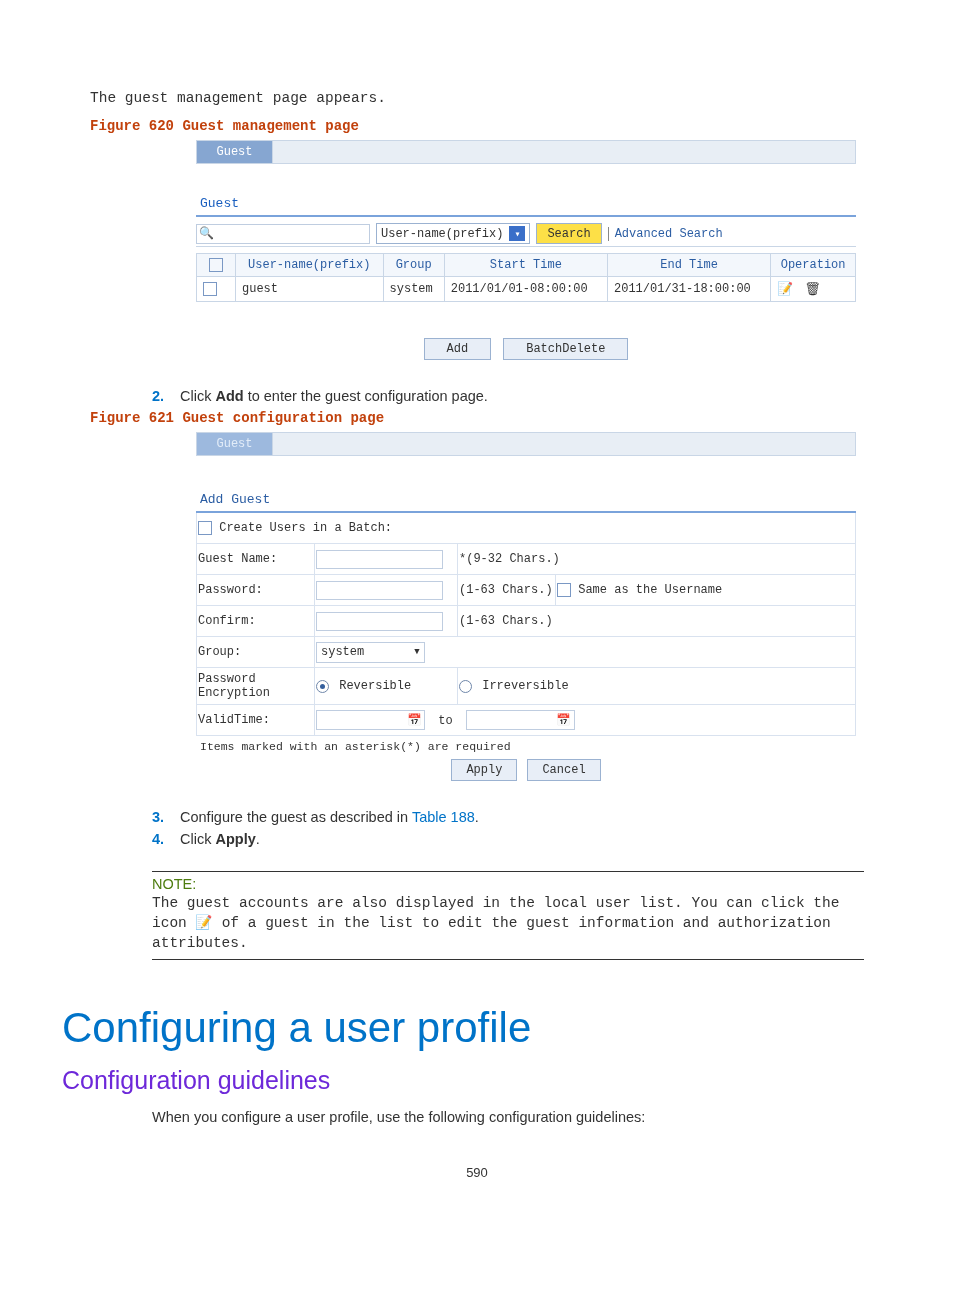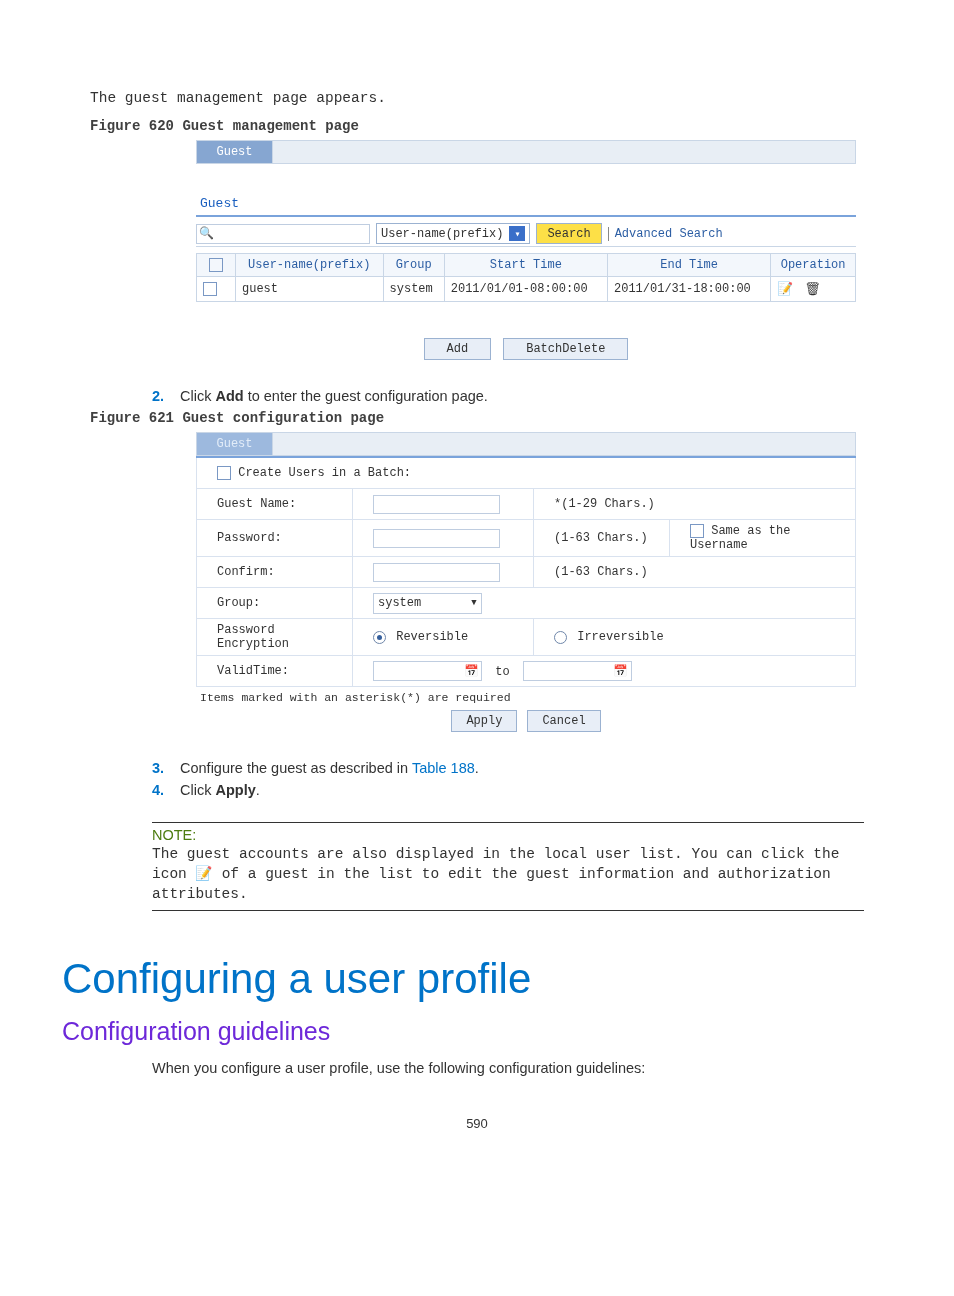--- a/index.html
+++ b/index.html
@@ -18,21 +18,21 @@
   }
   .indent {
     margin-left: 106px;
     font-family: Liberation Mono, monospace;
   }
   .body-text {
     font-size: 14.5px;
     margin: 0 0 12px 0;
   }
   .figure-caption {
-    color: #404040;
+    color: #c2410c;
     font-weight: bold;
     font-size: 14px;
     margin: 4px 0 6px 0;
   }
   
   .fig620 {
     width: 660px;
     font-size: 12px;
   }
   .tabbar {
@@ -174,21 +174,21 @@
     color: #2b5da3;
     font-size: 13px;
     margin: 36px 0 4px 4px;
   }
   .form-tbl {
     width: 100%;
     border-collapse: collapse;
   }
   .form-tbl td {
     border: 1px solid #d9e2ef;
-    padding: 4px 20px;
+    padding: 4px 1px;
     font-size: 12px;
     height: 22px;
   }
   .form-row-top td {
     border-top: 2px solid #7aa3db;
   }
   .txt {
     border: 1px solid #bfcde0;
     width: 125px;
     height: 17px;
@@ -386,33 +386,34 @@
     </div>
   </div>
 
   <div class="indent figure-caption">Figure 621 Guest configuration page</div>
 
   <div class="indent fig621">
     <div class="tabbar">
       <div class="tab tab621">Guest</div>
     </div>
 
+    <div class="add-guest-label">Add Guest</div>
 
     <table class="form-tbl">
       <tbody>
           <tr class="form-row-top">
         <td colspan="4">
           <span class="chk"></span>
           <span>Create Users in a Batch:</span>
         </td>
       </tr>
       <tr>
         <td style="width:115px">Guest Name:</td>
         <td style="width:140px"><span class="txt"></span></td>
-        <td colspan="2">*(1-29 Chars.)</td>
+        <td colspan="2">*(9-32 Chars.)</td>
       </tr>
       <tr>
         <td>Password:</td>
         <td><span class="txt"></span></td>
         <td style="width:95px">(1-63 Chars.)</td>
         <td>
           <span class="chk"></span>
           <span>Same as the Username</span>
         </td>
       </tr>

